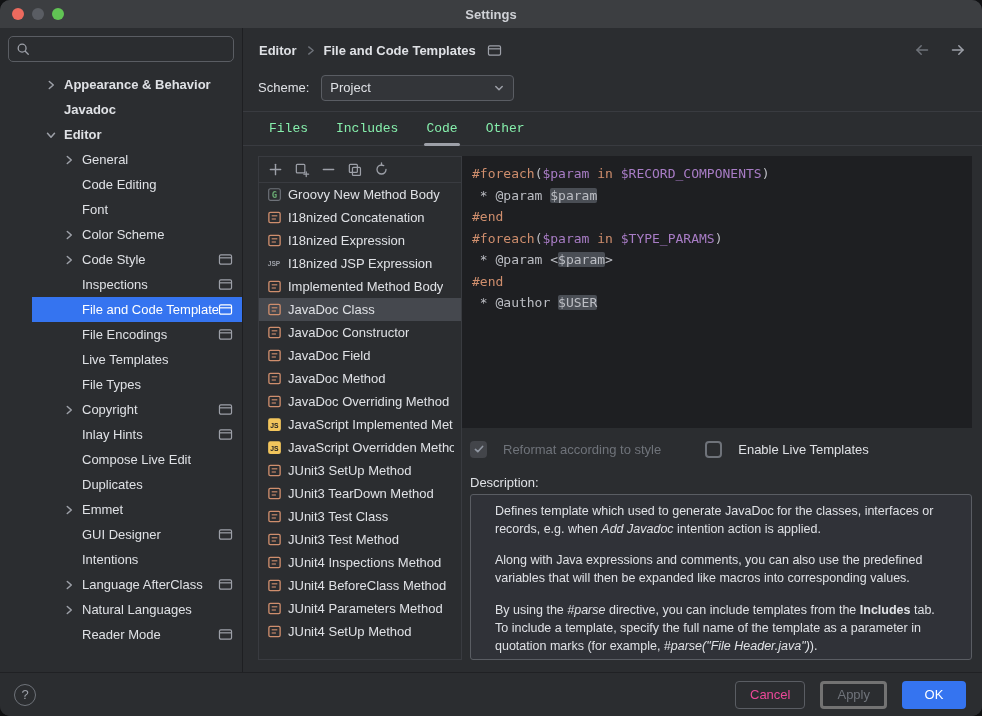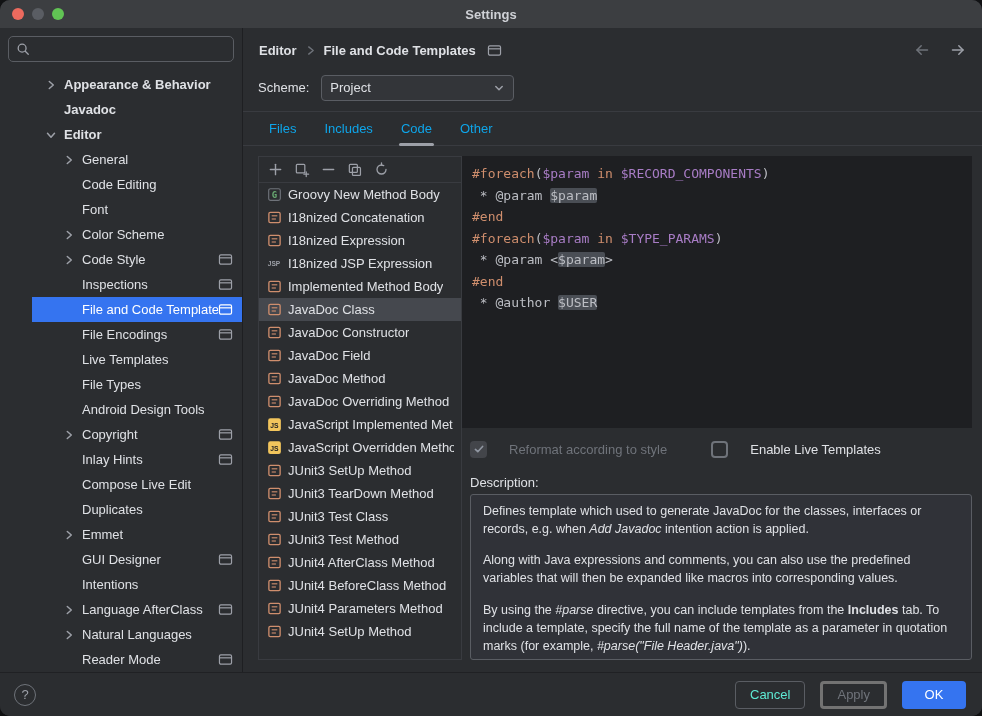--- a/index.html
+++ b/index.html
@@ -52,21 +52,21 @@
   .nav-btn { display:flex; align-items:center; }
 
   .scheme-row { flex:0 0 40px; display:flex; align-items:center; gap:12px;
                 padding:0 16px 8px 15px; border-bottom:1px solid #393b40; }
   .select { width:193px; height:26px; background:#333539; border:1px solid #5a5d63; border-radius:4px;
             display:flex; align-items:center; padding:0 8px; cursor:default; }
   .select .sel-chev { margin-left:auto; display:flex; }
 
   .tabstrip { flex:0 0 34px; display:flex; align-items:flex-end; gap:24px;
               padding:0 16px 0 24px; border-bottom:1px solid #393b40; }
-  .tab { padding:0 2px 9px; color:#0ea5e9; position:relative; cursor:default; white-space:nowrap; }
+  .tab { padding:0 2px 9px; color:#86efac; position:relative; cursor:default; white-space:nowrap;font-family:Liberation Mono, monospace; }
   .tab.active::after { content:""; position:absolute; left:0; right:0; bottom:-1px; height:3px;
                        background:#9da0a8; border-radius:2px; }
 
   .content { flex:1 1 auto; display:flex; padding:10px 10px 12px 15px; min-height:0; }
 
   
   .list-panel { flex:0 0 204px; width:204px; border:1px solid #393b40;
                 display:flex; flex-direction:column; min-height:0; }
   .list-toolbar { flex:0 0 26px; display:flex; align-items:center; gap:11px; padding:0 9px;
                   border-bottom:1px solid #393b40; }
@@ -83,44 +83,44 @@
   .editor { flex:0 0 272px; background:#1e1f22; padding:7px 10px; overflow:hidden;
             font-family:"DejaVu Sans Mono","Liberation Mono",monospace; font-size:13px;
             line-height:21.5px; color:#bcbec4; cursor:text; }
   .code-line { white-space:pre; }
   .seg-def { color:#bcbec4; }
   .seg-kw  { color:#cf8e6d; }
   .seg-var { color:#a87cc5; }
   .seg-hl  { color:#bcbec4; background:#4a4e55; border-radius:2px; }
 
   .options { flex:0 0 42px; display:flex; align-items:center; gap:44px; padding:0 0 0 8px; }
-  .cbrow { display:flex; align-items:center; gap:22px; }
+  .cbrow { display:flex; align-items:center; gap:16px; }
   .cb { width:17px; height:17px; border-radius:4px; display:flex; align-items:center; justify-content:center; }
   .cb.checked-disabled { background:#43454a; }
   .cb.unchecked { border:2px solid #6f737a; background:transparent; }
   .lbl-disabled { color:#6f737a; }
 
   .desc-label { flex:0 0 24px; display:flex; align-items:flex-end; padding:0 0 4px 8px; }
   .desc-box { flex:1 1 auto; margin-left:8px; border:1px solid #5a5d63; border-radius:3px;
               background:#303238; padding:7px 12px; overflow:hidden;
               font-size:12.5px; line-height:1.45; color:#dfe1e5; }
-  .desc-box p { margin:0 0 13px; }
+  .desc-box p { margin:0 12px 13px; }
   .desc-box p:last-child { margin-bottom:0; }
   .seg-i { font-style:italic; }
   .seg-b { font-weight:bold; }
 
   
   .footer { flex:0 0 44px; border-top:1px solid #202124; display:flex; align-items:center;
             padding:0 16px 0 14px; background:#2b2d30; }
   .help-btn { width:22px; height:22px; border-radius:50%; border:1px solid #6f737a; color:#9da0a8;
               display:flex; align-items:center; justify-content:center; font-size:13px; cursor:default; }
   .btns { margin-left:auto; display:flex; gap:15px; }
   .btn { min-width:64px; height:28px; border-radius:4px; display:flex; align-items:center;
          justify-content:center; padding:0 14px; cursor:default; }
-  .btn.secondary { border:1px solid #5a5d63; color:#5eead4; background:transparent; }
+  .btn.secondary { border:1px solid #5a5d63; color:#ec4899; background:transparent; }
   .btn.disabled { border:3px solid #737373; color:#6f737a; background:transparent; }
   .btn.primary { background:#3574f0; color:#fff; }
 
   svg { display:block; }
 </style>
 </head>
 <body>
 
 <div class="window">
 
@@ -274,29 +274,20 @@
     <span class="tree-label">Live Templates</span>
 
   </div>
           <div class="tree-row indent-1">
     <span class="chev hidden">
       <svg width="10" height="10" viewBox="0 0 10 10" fill="none" stroke="currentColor" stroke-width="1.5" stroke-linecap="round" stroke-linejoin="round">
                 <polyline points="3.3,1.5 7.3,5 3.3,8.5"></polyline>
               </svg>
     </span>
     <span class="tree-label">File Types</span>
-
-  </div>
-          <div class="tree-row indent-1">
-    <span class="chev hidden">
-      <svg width="10" height="10" viewBox="0 0 10 10" fill="none" stroke="currentColor" stroke-width="1.5" stroke-linecap="round" stroke-linejoin="round">
-                <polyline points="3.3,1.5 7.3,5 3.3,8.5"></polyline>
-              </svg>
-    </span>
-    <span class="tree-label">Android Design Tools</span>
 
   </div>
           <div class="tree-row indent-1">
     <span class="chev">
       <svg width="10" height="10" viewBox="0 0 10 10" fill="none" stroke="currentColor" stroke-width="1.5" stroke-linecap="round" stroke-linejoin="round">
                 <polyline points="3.3,1.5 7.3,5 3.3,8.5"></polyline>
               </svg>
     </span>
     <span class="tree-label">Copyright</span>
     <span class="trailing">
@@ -655,21 +646,21 @@
     <span class="llabel">JUnit3 Test Method</span>
   </div>
               <div class="list-row">
     <span class="licon">
                   <svg width="15" height="15" viewBox="0 0 16 16" fill="none">
                     <rect x="2" y="2.5" width="12" height="11" rx="1.5" stroke="#cf8e6d" stroke-width="1.4"></rect>
                     <line x1="5" y1="6.2" x2="11" y2="6.2" stroke="#cf8e6d" stroke-width="1.2"></line>
                     <line x1="5" y1="9.6" x2="9.5" y2="9.6" stroke="#cf8e6d" stroke-width="1.2"></line>
                   </svg>
                 </span>
-    <span class="llabel">JUnit4 AfterClass Method</span>
+    <span class="llabel">JUnit4 Inspections Method</span>
   </div>
               <div class="list-row">
     <span class="licon">
                   <svg width="15" height="15" viewBox="0 0 16 16" fill="none">
                     <rect x="2" y="2.5" width="12" height="11" rx="1.5" stroke="#cf8e6d" stroke-width="1.4"></rect>
                     <line x1="5" y1="6.2" x2="11" y2="6.2" stroke="#cf8e6d" stroke-width="1.2"></line>
                     <line x1="5" y1="9.6" x2="9.5" y2="9.6" stroke="#cf8e6d" stroke-width="1.2"></line>
                   </svg>
                 </span>
     <span class="llabel">JUnit4 BeforeClass Method</span>

